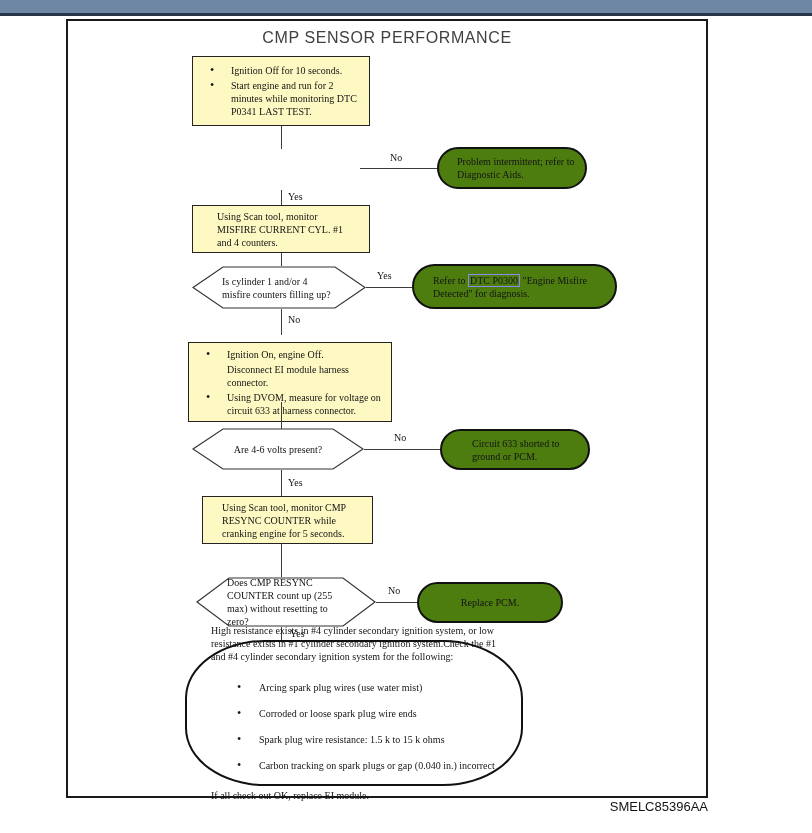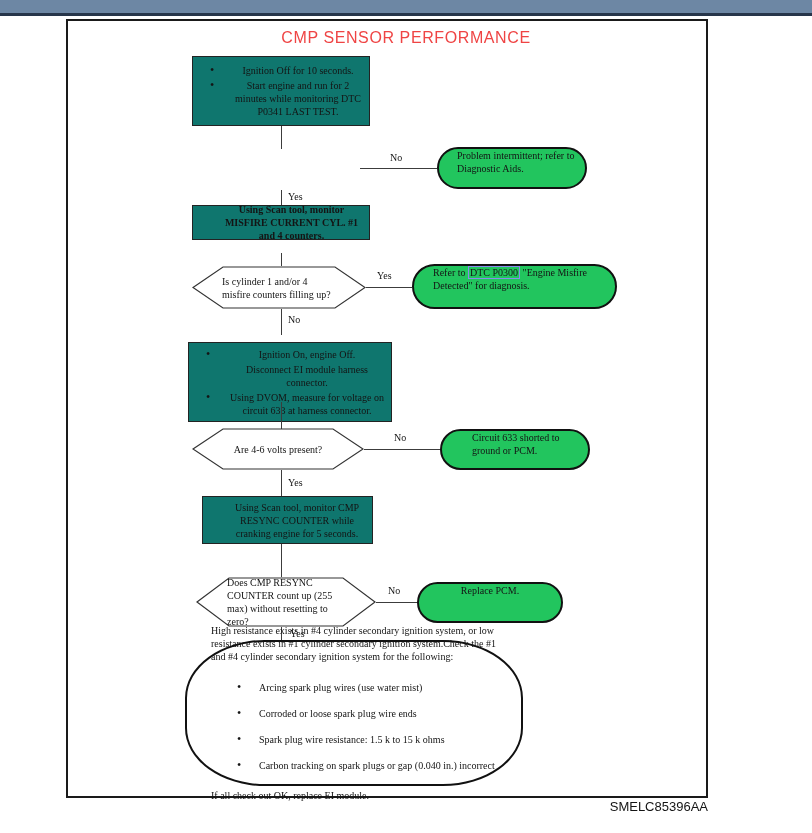--- a/index.html
+++ b/index.html
@@ -6,28 +6,28 @@
   #root{position:relative;width:812px;height:833px;background:#ffffff;overflow:hidden;
         font-family:"Liberation Serif",serif;color:#141414;}
   
   .topbar{position:absolute;left:0;top:0;width:812px;height:13px;background:#6d87a4;
           border-bottom:3px solid #26354a;}
   
   .page{position:absolute;left:66px;top:19px;width:642px;height:779px;box-sizing:border-box;
         border:2px solid #1a1a1a;background:#ffffff;}
   .page-title{position:absolute;left:66px;top:29px;width:642px;text-align:center;
         font-family:"Liberation Sans",sans-serif;font-size:16px;font-weight:500;
-        letter-spacing:.6px;color:#ef4444;padding-left:19px;}
+        letter-spacing:.6px;color:#404040;}
   .figure-code{position:absolute;left:408px;top:799px;width:300px;text-align:right;
         font-family:"Liberation Sans",sans-serif;font-size:13px;font-weight:500;color:#141414;}
 
   
   .node{position:absolute;box-sizing:border-box;font-size:10px;line-height:1.3;color:#141414;}
-  .rect{border:1.5px solid #232323;background:#0f766e;display:flex;flex-direction:column;justify-content:center;text-align:center;}
-  .oval{border:2px solid #111;background:#22c55e;display:flex;flex-direction:column;}
+  .rect{border:1.5px solid #232323;background:#fef9c3;display:flex;flex-direction:column;justify-content:center;}
+  .oval{border:2px solid #111;background:#4d7c0f;display:flex;flex-direction:column;justify-content:center;}
   .hex{background:transparent;}
   .hex svg{position:absolute;left:0;top:0;width:100%;height:100%;}
   .hex .hex-text{position:relative;width:100%;height:100%;display:flex;flex-direction:column;
         justify-content:center;box-sizing:border-box;}
 
   ul.bullets{list-style:none;margin:0;padding:0;}
   ul.bullets li{position:relative;padding-left:38px;padding-right:4px;margin:2px 0;}
   ul.bullets li:before{content:"\2022";position:absolute;left:17px;top:-1px;font-size:12px;}
   ul.bullets li.nobullet:before{content:none;}
 
@@ -64,21 +64,21 @@
   <div class="vline" style="left:281px;top:126px;height:23px;"></div>
 
   <div class="hline" style="left:360px;top:168px;width:77px;"></div>
   <div class="branch-label" style="left:390px;top:152px;">No</div>
   <div class="node oval" style="left:437px;top:147px;width:150px;height:42px;border-radius:21px;padding:0 8px 0 18px;">
     <div>Problem intermittent; refer to Diagnostic Aids.</div>
   </div>
   <div class="vline" style="left:281px;top:190px;height:15px;"></div>
   <div class="branch-label" style="left:288px;top:191px;">Yes</div>
 
-  <div class="node rect" style="left:192px;top:205px;width:178px;height:35px;padding-left:24px;padding-right:3px;font-weight:bold;">
+  <div class="node rect" style="left:192px;top:205px;width:178px;height:48px;padding-left:24px;padding-right:10px;">
     <div>Using Scan tool, monitor MISFIRE CURRENT CYL. #1 and 4 counters.</div>
   </div>
   <div class="vline" style="left:281px;top:253px;height:13px;"></div>
 
   <div class="node hex" style="left:192px;top:266px;width:174px;height:43px;">
     <svg viewBox="0 0 174 43" preserveAspectRatio="none">
       <polygon points="1,21.5 31,1 143,1 173,21.5 143,42 31,42" fill="#ffffff" stroke="#333333" stroke-width="1.2"></polygon>
     </svg>
     <div class="hex-text" style="text-align:left;padding:0 28px 0 30px;">Is cylinder 1 and/or 4 misfire counters filling up?</div>
   </div>

